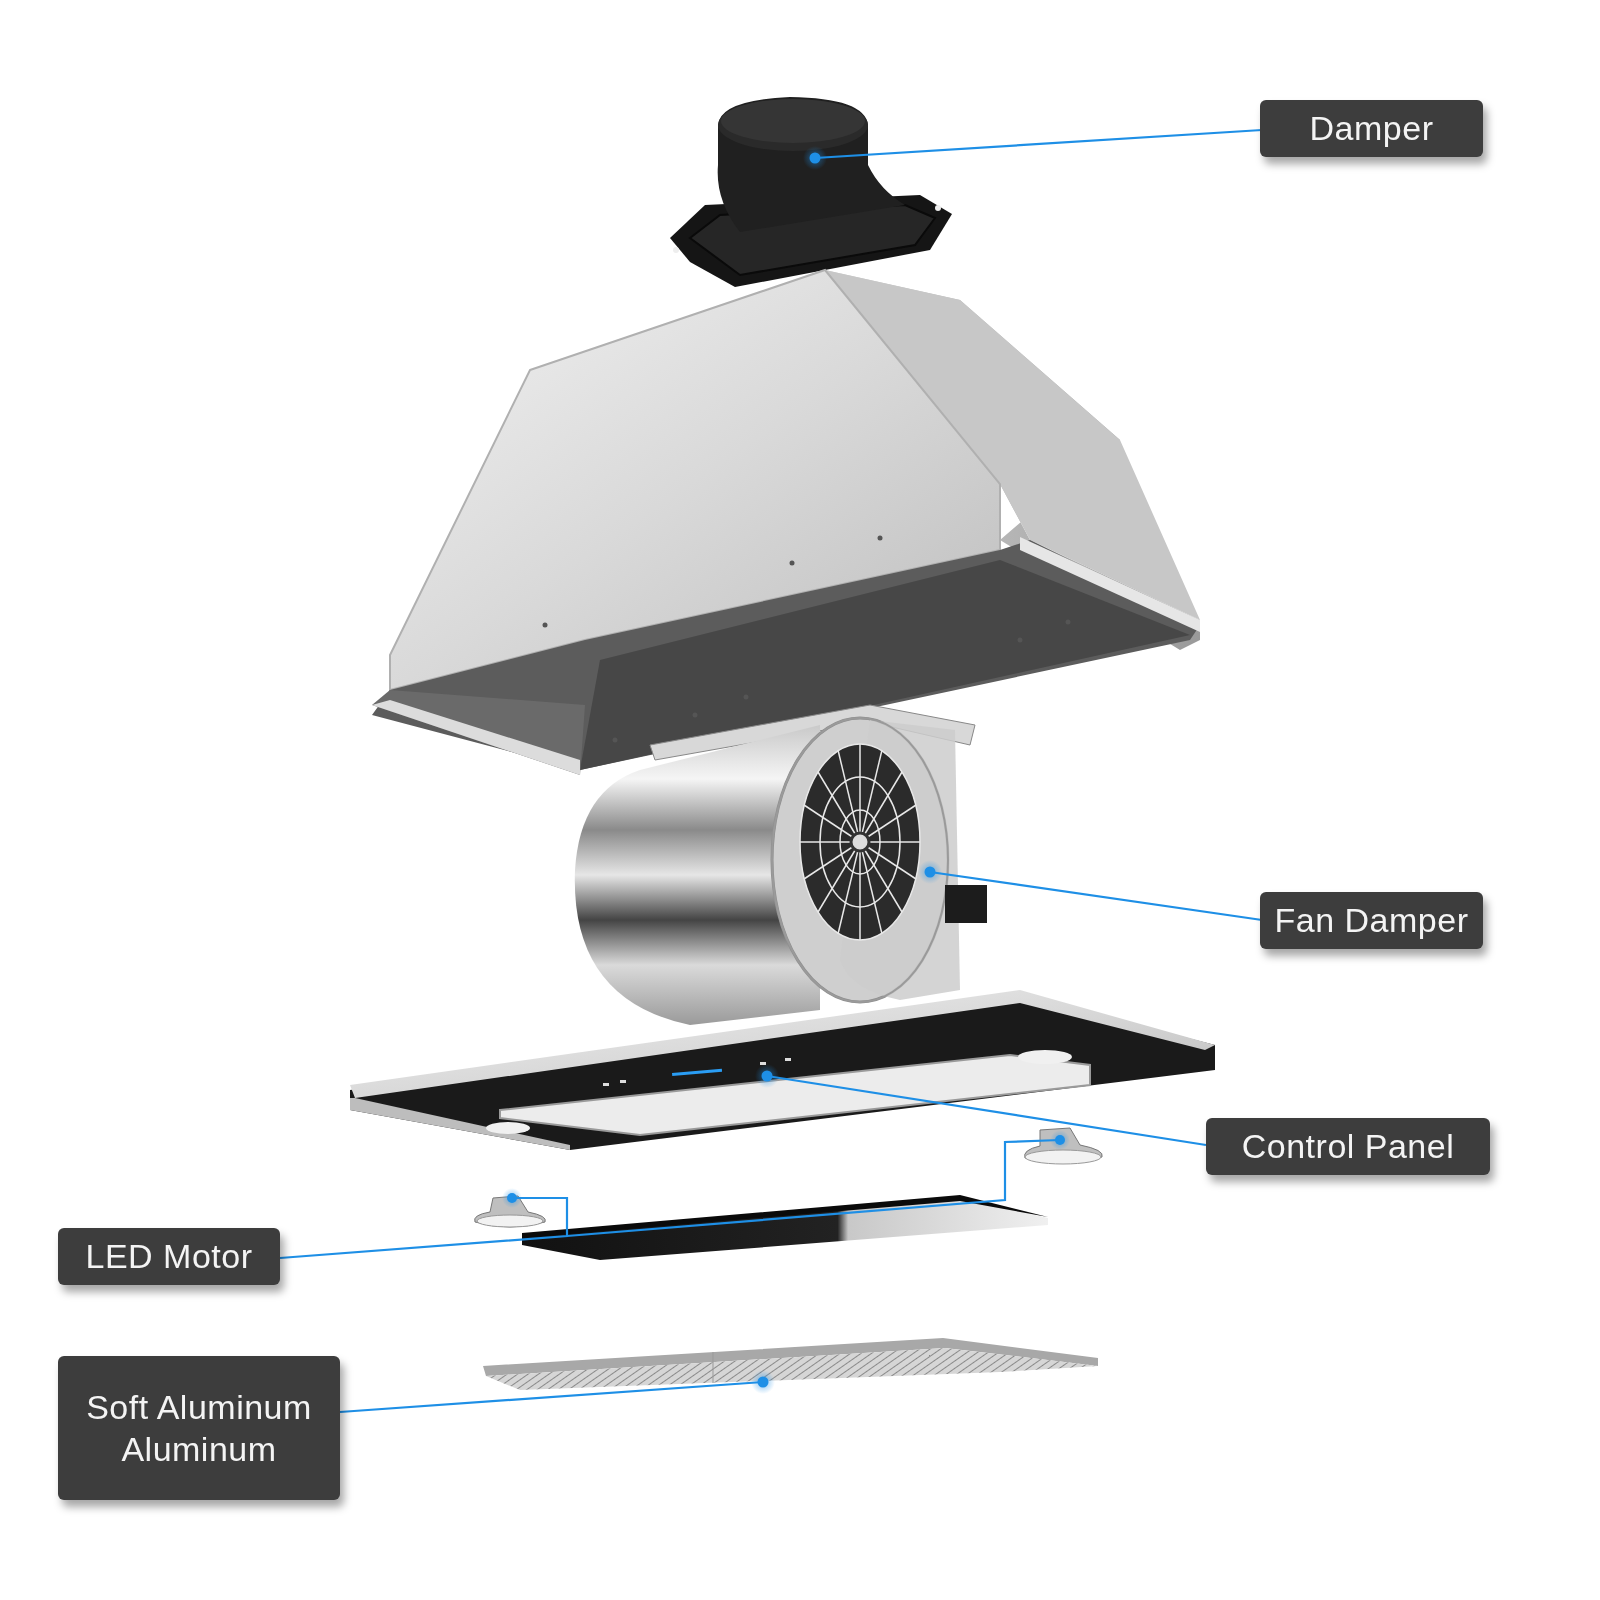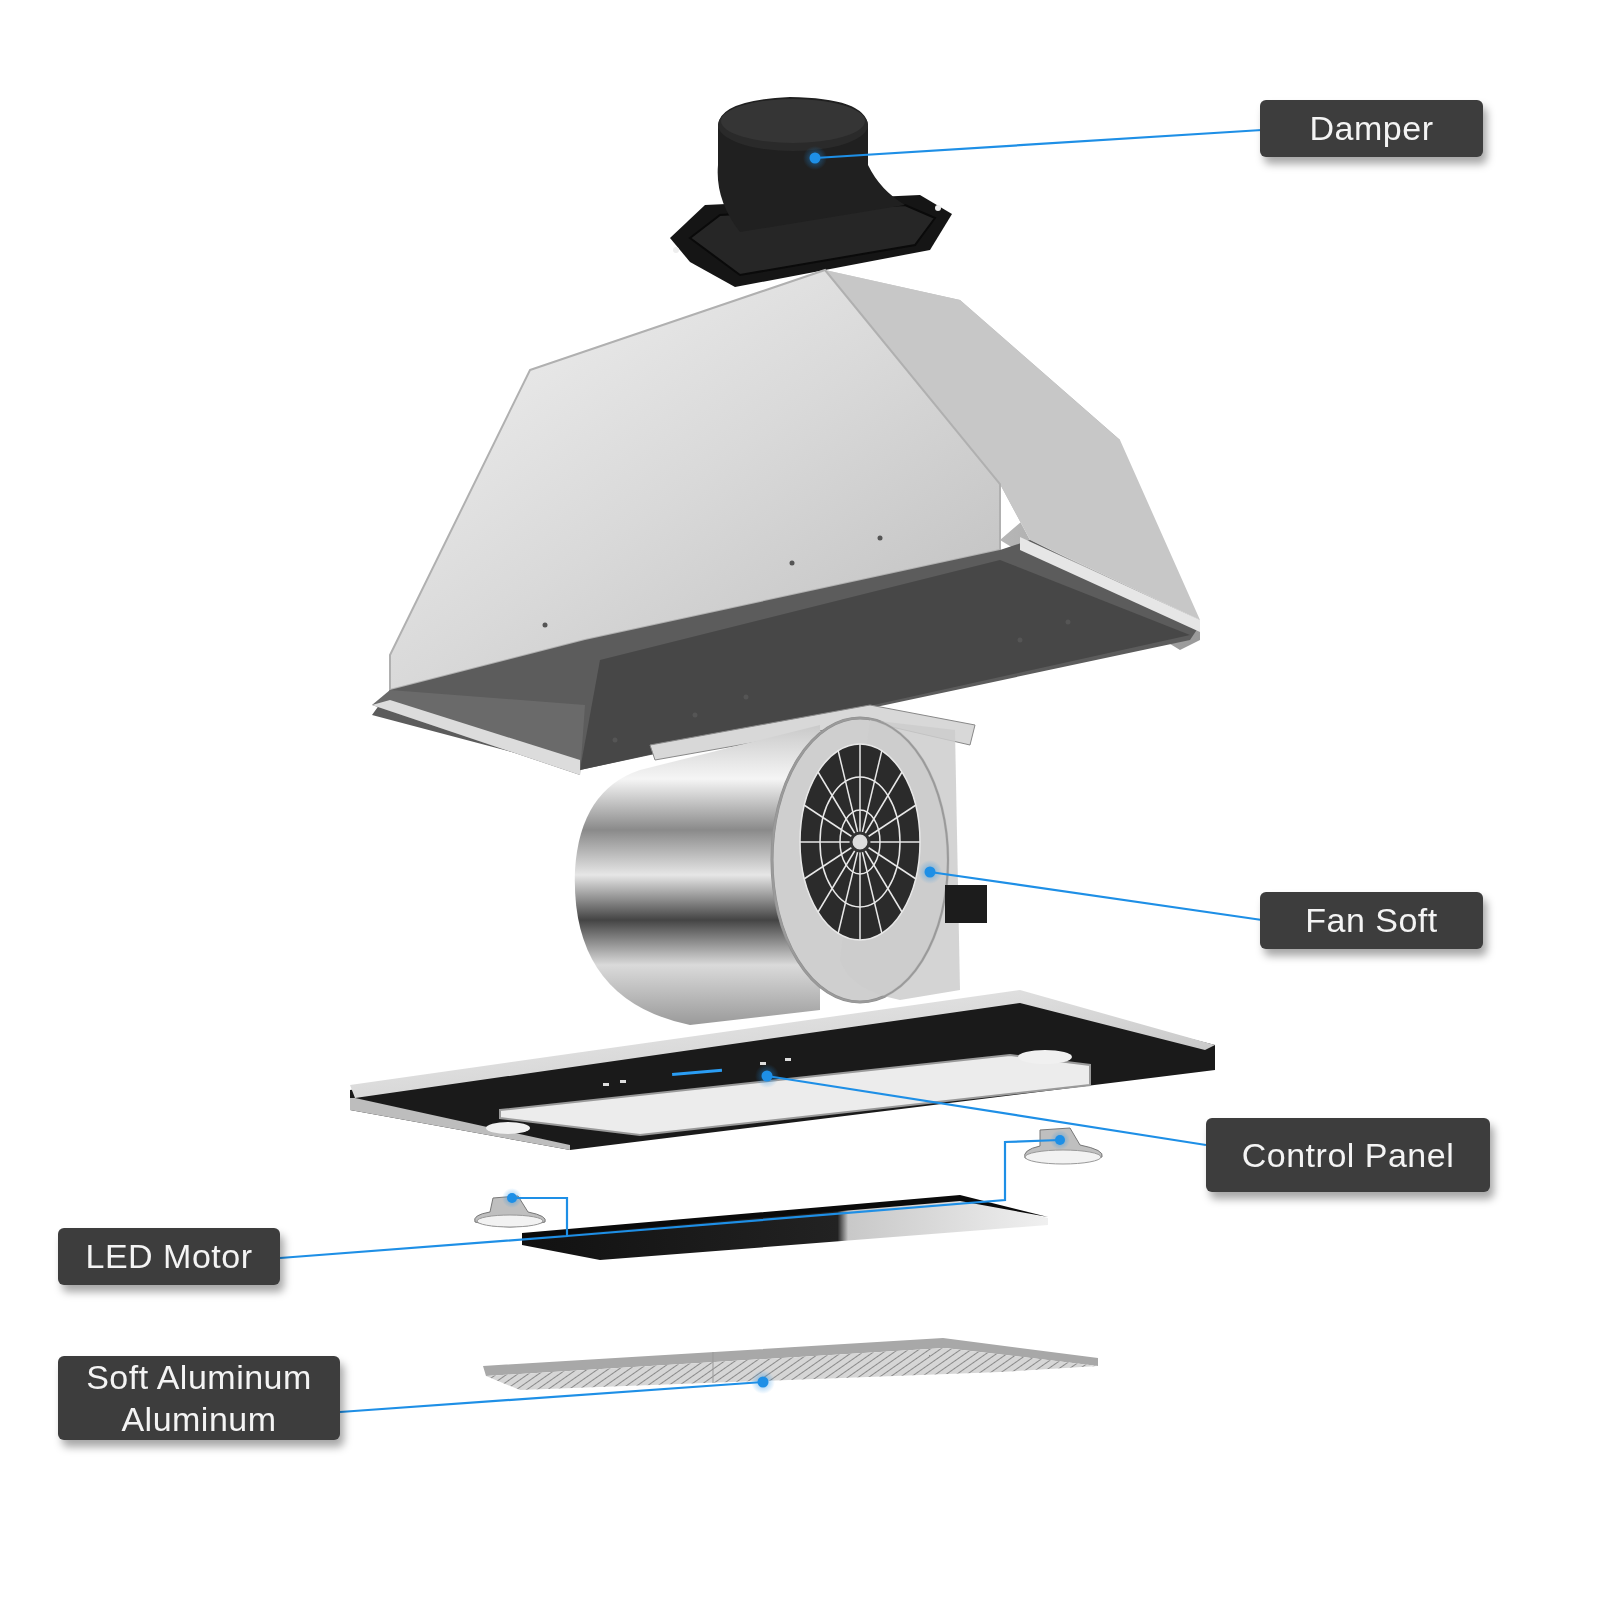--- a/index.html
+++ b/index.html
@@ -184,25 +184,25 @@
     <circle cx="763" cy="1382" r="12" fill="url(#dotGlow)"></circle>
         <circle cx="763" cy="1382" r="5.5" fill="#1e8fe6"></circle>
   </g>
 </svg>
 
   
   <div class="label" style="left:1260px; top:100px; width:223px; height:57px;">
     <span>Damper</span>
   </div>
   <div class="label" style="left:1260px; top:892px; width:223px; height:57px;">
-    <span>Fan Soft</span>
-  </div>
-  <div class="label" style="left:1206px; top:1118px; width:284px; height:74px;">
+    <span>Fan Damper</span>
+  </div>
+  <div class="label" style="left:1206px; top:1118px; width:284px; height:57px;">
     <span>Control Panel</span>
   </div>
   <div class="label" style="left:58px; top:1228px; width:222px; height:57px;">
     <span>LED Motor</span>
   </div>
-  <div class="label" style="left:58px; top:1356px; width:282px; height:84px; flex-direction:column;">
+  <div class="label" style="left:58px; top:1356px; width:282px; height:144px; flex-direction:column;">
     <span>Soft Aluminum</span>
     <span>Aluminum</span>
   </div>
 </div>
 
 </body></html>

